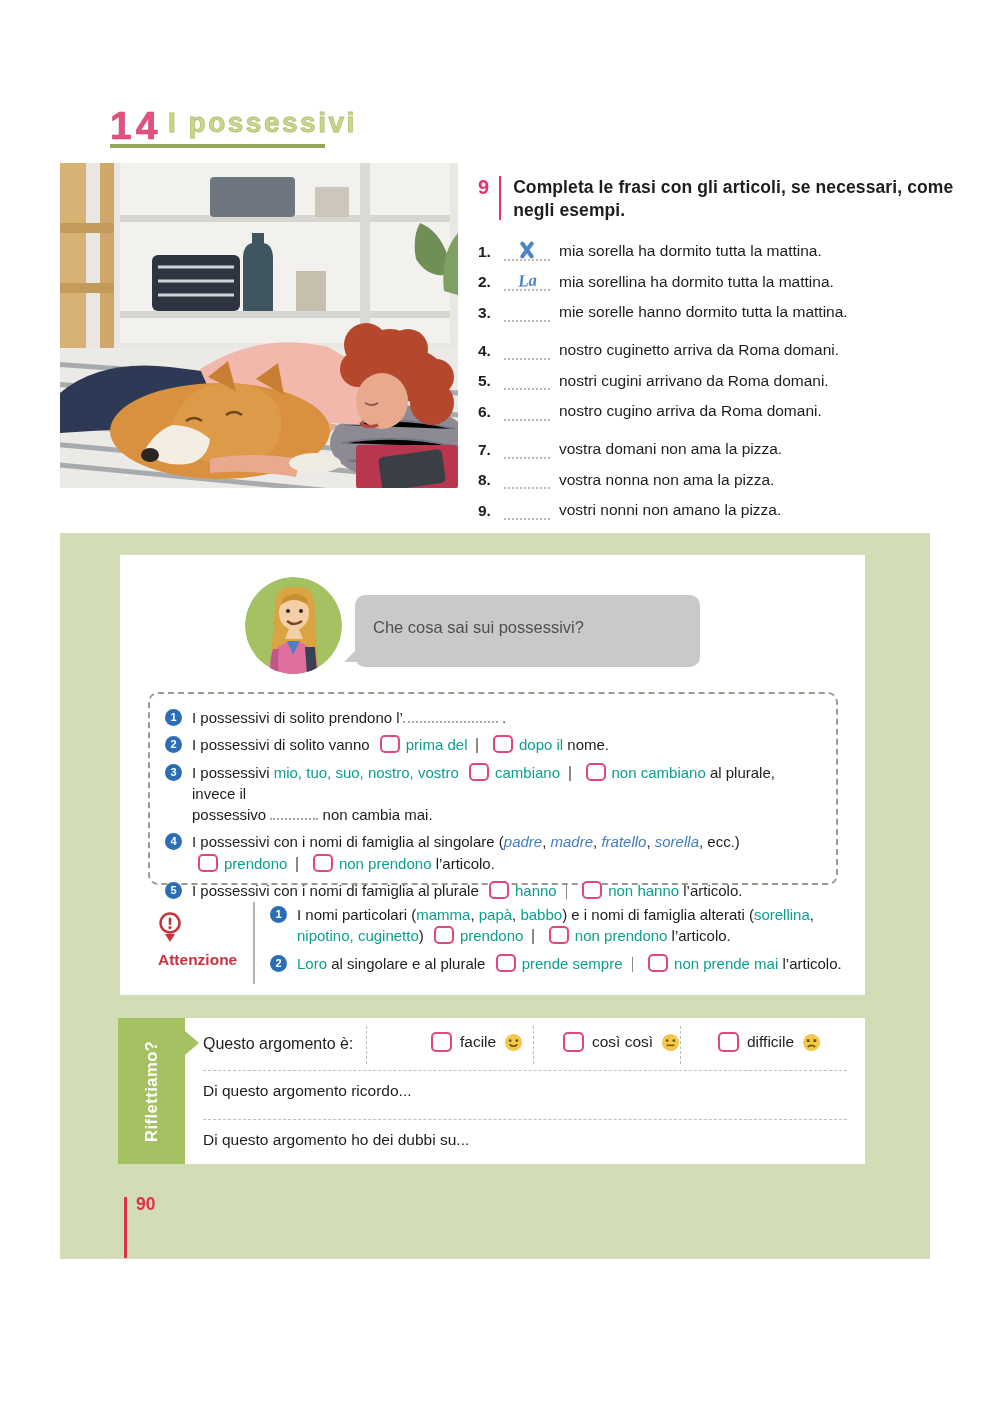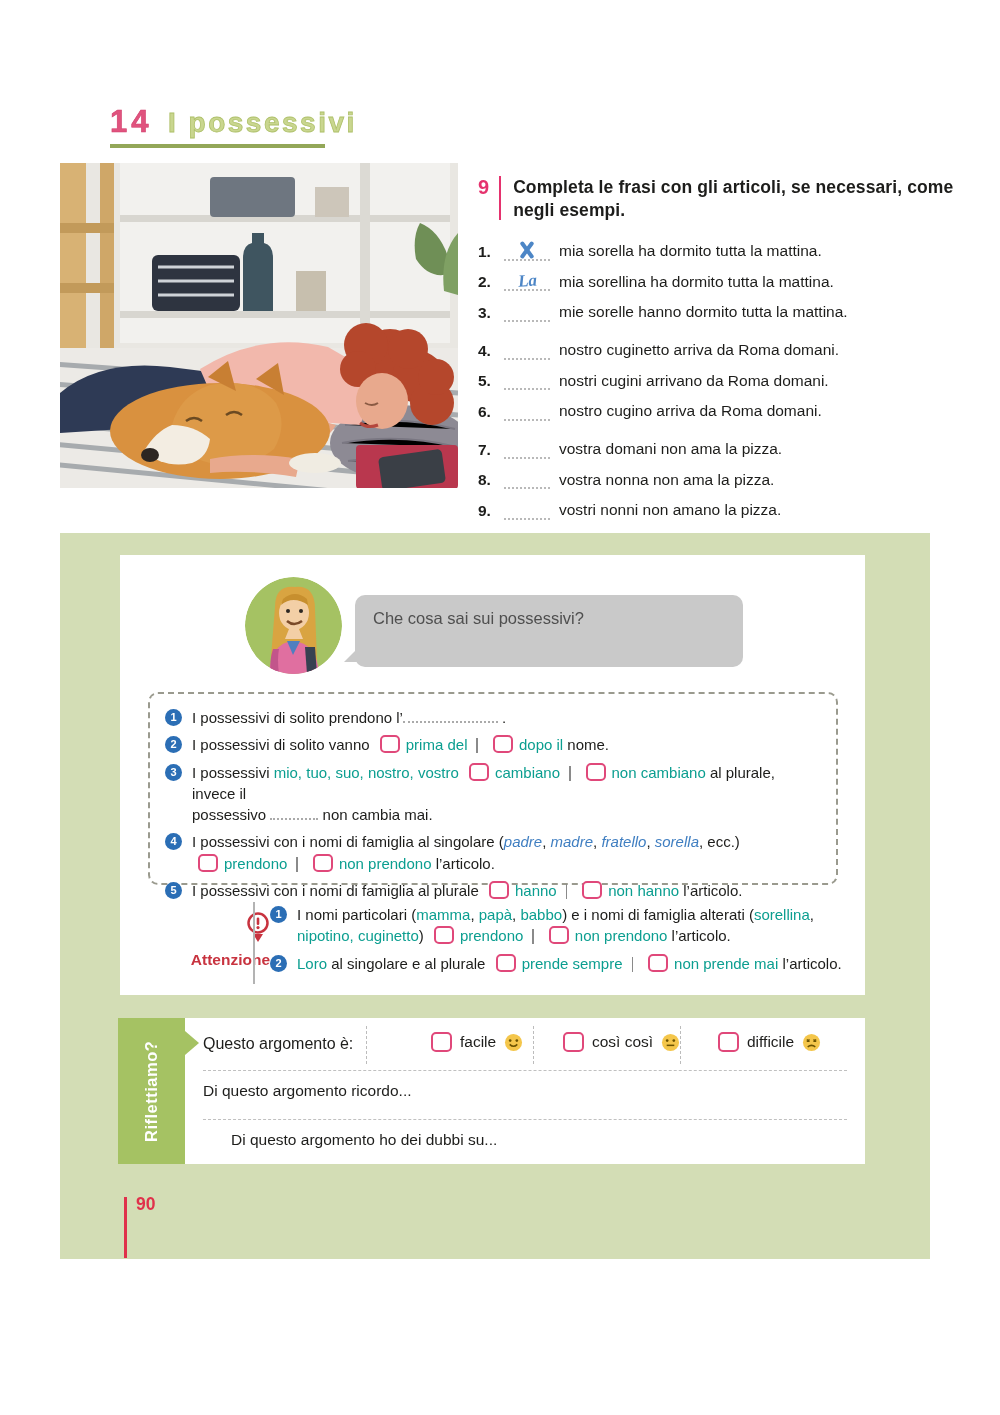--- a/index.html
+++ b/index.html
@@ -1,20 +1,20 @@
 <!DOCTYPE html>
 <html><head>
 <meta charset="utf-8">
 <style>
   html,body{margin:0;padding:0;background:#fff;}
   .page{position:relative;width:1000px;height:1415px;background:#ffffff;
         font-family:"Liberation Sans",sans-serif;color:#1d1d1b;overflow:hidden;}
 
   
-  .unit-num{position:absolute;left:110px;top:104px;font-size:31px;font-weight:bold;
+  .unit-num{position:absolute;left:110px;top:104px;font-size:39px;font-weight:bold;
             color:#e0537e;letter-spacing:4px;-webkit-text-stroke:.6px #d23f6d;}
   .unit-title{position:absolute;left:168px;top:107px;font-size:28px;font-weight:bold;
               color:#c9d68f;letter-spacing:2.5px;-webkit-text-stroke:.8px #aec069;}
   .title-underline{position:absolute;left:110px;top:144px;width:215px;height:4px;background:#93a758;}
 
   
   .photo{position:absolute;left:60px;top:163px;width:398px;height:325px;overflow:hidden;}
 
   
   .exercise{position:absolute;left:478px;top:176px;width:478px;}
@@ -30,22 +30,22 @@
   .hand{font-family:"Liberation Serif",serif;font-style:italic;font-weight:bold;
         color:#4d86c6;font-size:17px;transform:rotate(-4deg);line-height:1;}
   .ex-text{line-height:1.25;}
 
   
   .green-bg{position:absolute;left:60px;top:533px;width:870px;height:726px;background:#d3ddb5;}
 
   
   .card1{position:absolute;left:120px;top:555px;width:745px;height:440px;background:#fff;}
   .avatar{position:absolute;left:125px;top:22px;width:97px;height:97px;border-radius:50%;overflow:hidden;}
-  .bubble{position:absolute;left:235px;top:40px;width:388px;height:72px;background:#c9c9c9;border-radius:10px;
-          padding:12px 18px;box-sizing:border-box;font-size:16.5px;color:#4f4f4f;line-height:1.4;}
+  .bubble{position:absolute;left:235px;top:40px;width:345px;height:72px;background:#c9c9c9;border-radius:10px;
+          padding:21px 18px;box-sizing:border-box;font-size:16.5px;color:#4f4f4f;line-height:1.4;}
   .bubble::before{content:'';position:absolute;left:-11px;bottom:5px;width:0;height:0;
           border:11px solid transparent;border-right-color:#c9c9c9;border-bottom-color:#c9c9c9;}
 
   .quizbox{position:absolute;left:28px;top:137px;width:690px;height:193px;border:2px dashed #9a9a8e;
            border-radius:10px;padding:13px 15px;box-sizing:border-box;}
   .q-item{display:flex;margin-bottom:6px;font-size:15px;line-height:1.42;}
   .q-num{flex:0 0 auto;width:17px;height:17px;border-radius:50%;background:#2b6eb5;color:#fff;
          font-size:11px;font-weight:bold;text-align:center;line-height:17px;margin:2px 10px 0 0;}
   .q-text{flex:1;}
 
@@ -59,21 +59,21 @@
   .cross-icon{display:inline-block;position:relative;width:14px;height:14px;margin:0 3px;vertical-align:-2px;}
   .cross-icon::before,.cross-icon::after{content:'';position:absolute;left:5.5px;top:-1px;width:3.5px;height:16px;
         border-radius:2px;background:#4d86c6;}
   .cross-icon::before{transform:rotate(36deg);}
   .cross-icon::after{transform:rotate(-36deg);}
   .cross-big{width:18px;height:18px;}
   .cross-big::before,.cross-big::after{left:7px;height:20px;width:4px;}
 
   
   .att{position:absolute;left:0;top:347px;width:745px;}
-  .att-left{position:absolute;left:38px;top:10px;width:112px;text-align:right;}
+  .att-left{position:absolute;left:38px;top:10px;width:112px;text-align:left;}
   .att-label{color:#c8333f;font-weight:bold;font-size:15.5px;margin-top:2px;}
   .att-divider{position:absolute;left:133px;top:0;width:1.5px;height:82px;background:#b3b3b3;}
   .att-items{position:absolute;left:150px;top:2px;width:575px;}
 
   
   .card2{position:absolute;left:118px;top:1018px;width:747px;height:146px;background:#fff;}
   .tab{position:absolute;left:0;top:0;width:67px;height:146px;background:#a5c263;}
   .tab-arrow{position:absolute;left:67px;top:13px;width:0;height:0;
              border-left:14px solid #a5c263;border-top:12px solid transparent;border-bottom:12px solid transparent;}
   .tab-label{position:absolute;left:0;top:0;width:67px;height:146px;display:flex;align-items:center;justify-content:center;
@@ -348,19 +348,19 @@
             <path d="M5 7 L8 9 M8 7 L5 9" stroke="#6b5200" stroke-width="1.4"></path>
             <path d="M12 7 L15 9 M15 7 L12 9" stroke="#6b5200" stroke-width="1.4"></path>
             <path d="M6 14.5 Q10 11.5 14 14.5" stroke="#6b5200" stroke-width="1.6" fill="none"></path>
           </svg>
         </div>
       </div>
 
     <div class="hline" style="top:52px;"></div>
     <div class="r-prompt" style="top:64px;">Di questo argomento ricordo...</div>
     <div class="hline" style="top:101px;"></div>
-    <div class="r-prompt" style="top:113px;margin-left:28px;">Di questo argomento ho dei dubbi su...</div>
+    <div class="r-prompt" style="top:113px;">Di questo argomento ho dei dubbi su...</div>
   </div>
 
   <div class="pageline"></div>
   <div class="pagenum">90</div>
 
 </div>
 
 </body></html>

